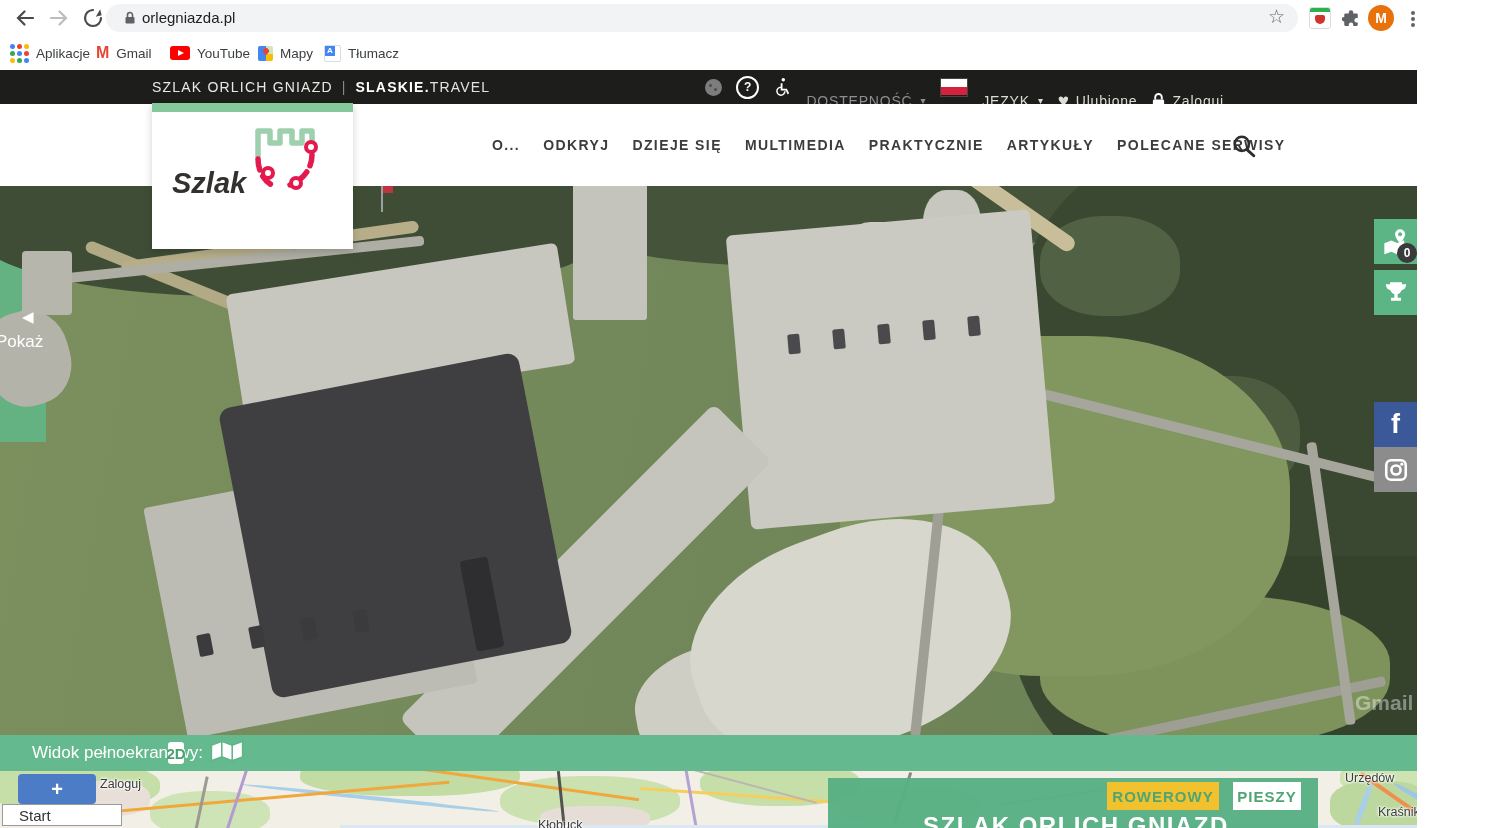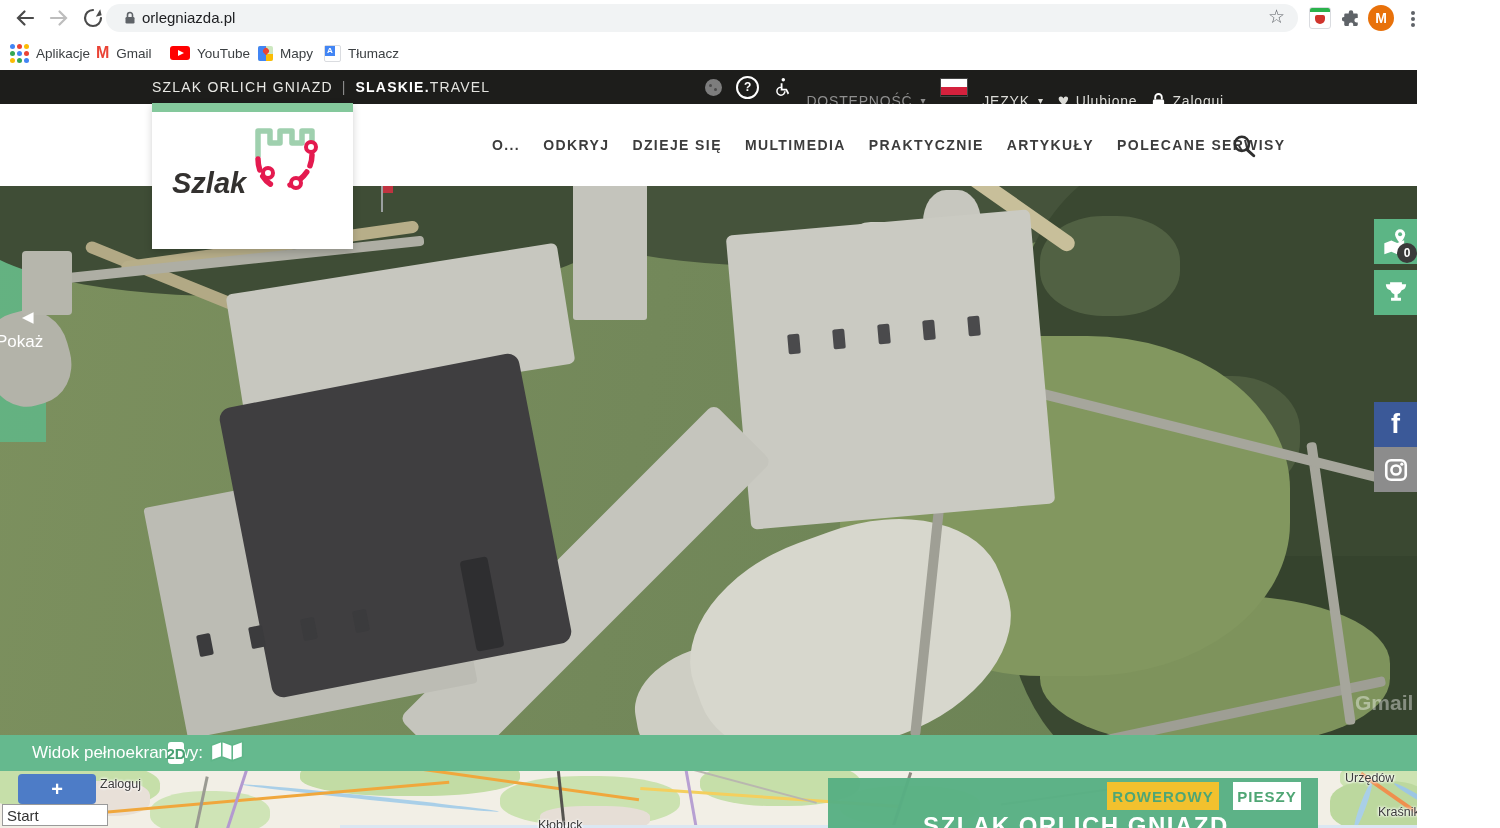--- a/index.html
+++ b/index.html
@@ -84,22 +84,22 @@
   #gb-label{position:absolute;left:32px;top:0;height:36px;line-height:36px;font-size:17px;}
   #mode-2d{position:absolute;left:168px;top:7px;width:16px;height:22px;background:#fff;border-radius:3px;color:#49a173;
            font-size:15px;font-weight:800;display:flex;align-items:center;justify-content:center;cursor:pointer;}
   #map-view-btn{position:absolute;left:210px;top:5px;cursor:pointer;}
   
   #mapstrip{left:0;top:771px;width:1417px;height:57px;background:#f2efe6;overflow:hidden;}
   .map-label{position:absolute;color:#3b3b3b;font-size:12.5px;z-index:4;
              text-shadow:0 0 3px #fff,0 0 3px #fff,0 0 3px #fff;}
   #zoom-in-btn{position:absolute;left:18px;top:3px;width:78px;height:30px;background:#4d7cc7;border-radius:4px;z-index:5;
                color:#fff;font-size:20px;font-weight:bold;display:flex;align-items:center;justify-content:center;cursor:pointer;}
-  #start-tip{position:absolute;left:2px;top:33px;width:106px;height:22px;background:#fff;border:1px solid #9a9a9a;z-index:5;
-             color:#333;font-size:15px;line-height:22px;padding-left:4px;box-sizing:border-box;}
+  #start-tip{position:absolute;left:2px;top:33px;width:120px;height:22px;background:#fff;border:1px solid #9a9a9a;z-index:5;
+             color:#333;font-size:15px;line-height:22px;padding-left:16px;box-sizing:border-box;}
   
   #route-panel{left:828px;top:778px;width:490px;height:50px;background:rgba(88,176,131,.97);z-index:9;overflow:hidden;}
   .route-btn{position:absolute;top:4px;height:28px;display:flex;align-items:center;justify-content:center;
              font-size:15px;font-weight:800;letter-spacing:1px;color:#4fa674;cursor:pointer;}
   #bike-btn{left:258px;width:112px;background:#f2c12e;margin-left:21px;}
   #walk-btn{left:405px;width:68px;background:#fff;}
   #route-title{position:absolute;left:95px;top:34px;width:300px;text-align:center;white-space:nowrap;
                color:#fff;font-size:24px;font-weight:800;letter-spacing:1.5px;}
 </style>
 </head>

